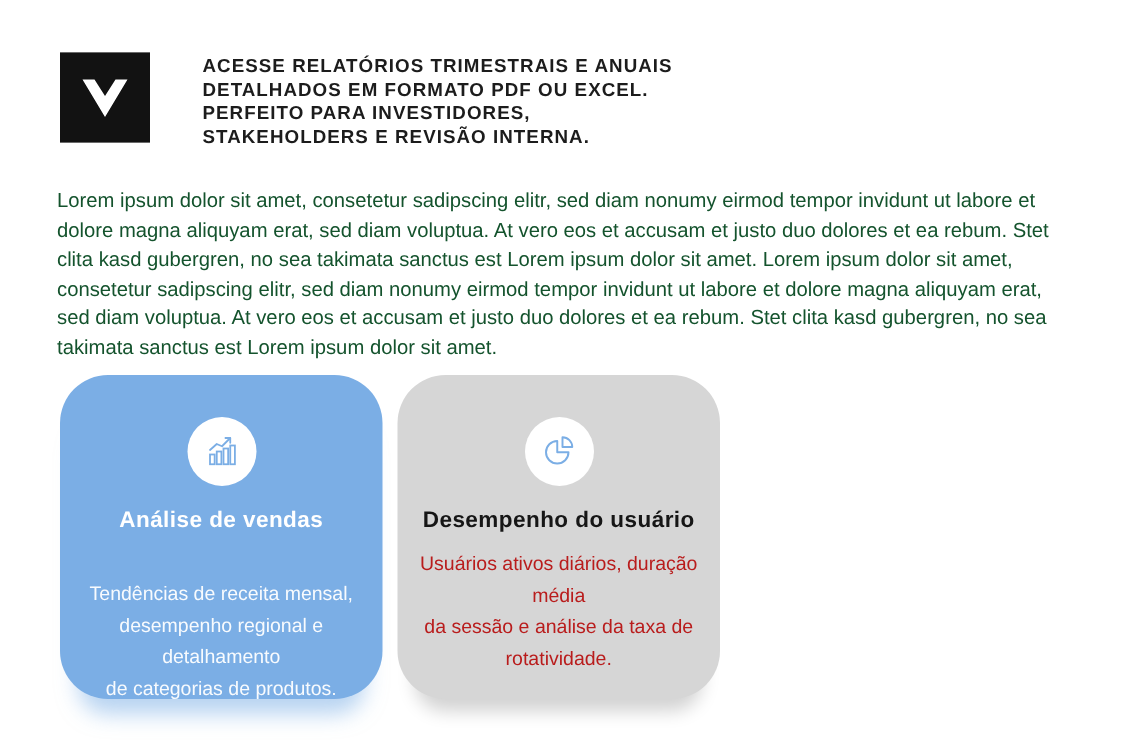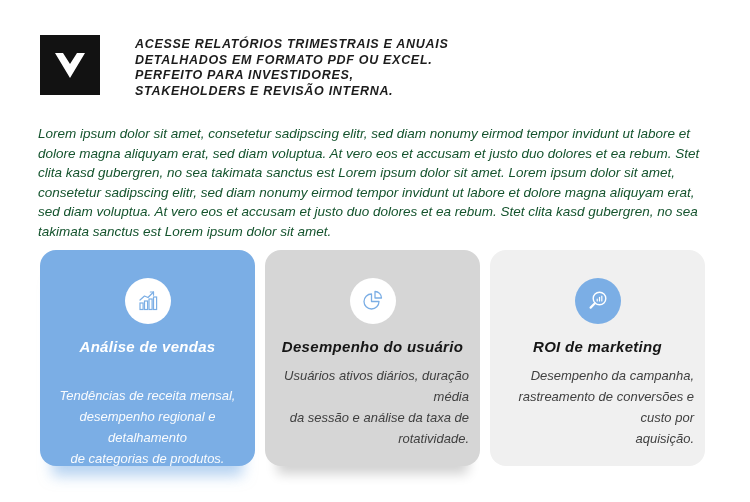--- a/index.html
+++ b/index.html
@@ -3,21 +3,21 @@
 <meta charset="utf-8">
 <style>
   * { margin: 0; padding: 0; box-sizing: border-box; }
   html, body {
     width: 750px; height: 502px;
     background: #ffffff;
     font-family: "Liberation Sans", sans-serif;
     overflow: hidden;
     position: relative;
   }
-  .page { position: relative; width: 692px; height: 502px; background:#ffffff;font-style:italic; }
+  .page { position: relative; width: 692px; height: 502px; background:#ffffff; }
 
   
   .header { position: absolute; left: 40px; top: 35px; display: flex; align-items: flex-start; }
   .logo-box {
     width: 60px; height: 60px; background: #121212;
     display: flex; align-items: center; justify-content: center;
     flex: 0 0 auto; cursor: pointer;
   }
   .headline {
     position: absolute; left: 95px; top: 2px; width: 360px;
@@ -28,22 +28,22 @@
 
   
   .intro {
     position: absolute; left: 38px; top: 124px; width: 678px;
     font-size: 13.5px; line-height: 19.5px; color: #14532d;
   }
 
   
   .cards { position: absolute; left: 40px; top: 250px; display: flex; gap: 10px; }
   .card {
-    width: 215px; height: 216px; border-radius: 16px;
-    padding: 28px 11px 0; text-align: center;
+    width: 215px; height: 216px; border-radius: 32px;
+    padding: 28px 1px 0; text-align: center;
   }
   .card--sales {
     background: #7baee5; color: #ffffff;
     box-shadow: 0 22px 14px -12px rgba(123, 174, 229, 0.55);
   }
   .card--engagement {
     background: #d6d6d6; color: #161616;
     box-shadow: 0 20px 12px -12px rgba(0, 0, 0, 0.18);
   }
   .card--roi { background: #f0f0f0; color: #161616; }
@@ -56,21 +56,21 @@
   .icon-circle--blue  { background: #7baee5; }
 
   .card-title { margin-top: 14px; font-size: 15px; font-weight: bold; letter-spacing: 0.3px; }
   .card--sales .card-title { color: #ffffff; }
 
   .card-body {
     margin-top: 10px; font-size: 13px; line-height: 21px;
     white-space: pre-line;
   }
   .card--sales .card-body { color: rgba(255, 255, 255, 0.95); margin-top: 30px; }
-  .card--engagement .card-body, .card--roi .card-body { color: #404040; text-align: right; }
+  .card--engagement .card-body, .card--roi .card-body { color: #b91c1c; }
 
   svg { display: block; }
 </style>
 </head>
 <body>
 
 <div class="page">
 
   <div class="header">
     <div class="logo-box">
@@ -118,32 +118,15 @@
             <path d="M15 3.5 A 6.5 6.5 0 0 1 21.5 10 L15 10 Z"></path>
           </svg>
         </span>
       </div>
       <div class="card-title">Desempenho do usuário</div>
       <div class="card-body">Usuários ativos diários, duração média
 da sessão e análise da taxa de
 rotatividade.</div>
     </div>
 
-    <div class="card card--roi">
-      <div class="icon-circle icon-circle--blue">
-        <span>
-          <svg width="26" height="26" viewBox="0 0 26 26" fill="none" stroke="#ffffff">
-            <circle cx="14.5" cy="10.5" r="6.3" stroke-width="1.4"></circle>
-            <line x1="9.9" y1="15.3" x2="5.6" y2="19.6" stroke-width="2.2" stroke-linecap="round"></line>
-            <line x1="12.2" y1="13" x2="12.2" y2="11" stroke-width="1.2" stroke-linecap="round"></line>
-            <line x1="14.5" y1="13" x2="14.5" y2="9.4" stroke-width="1.2" stroke-linecap="round"></line>
-            <line x1="16.8" y1="13" x2="16.8" y2="8" stroke-width="1.2" stroke-linecap="round"></line>
-          </svg>
-        </span>
-      </div>
-      <div class="card-title">ROI de marketing</div>
-      <div class="card-body">Desempenho da campanha,
-rastreamento de conversões e custo por
-aquisição.</div>
-    </div>
 
   </div>
 </div>
 
 </body></html>

